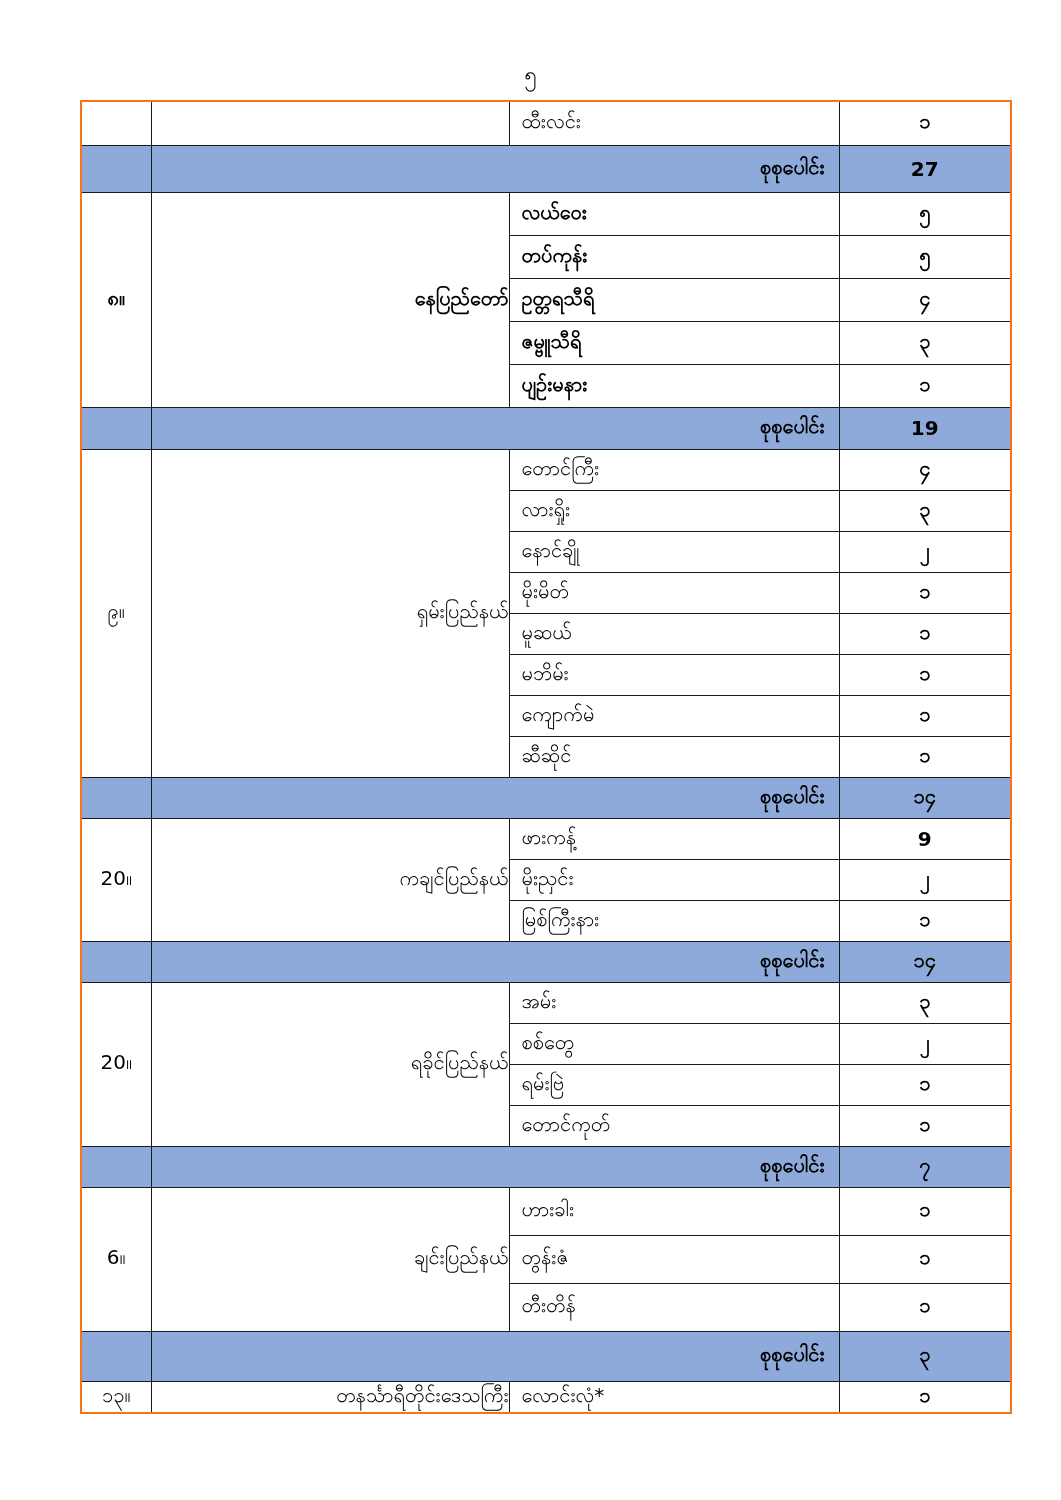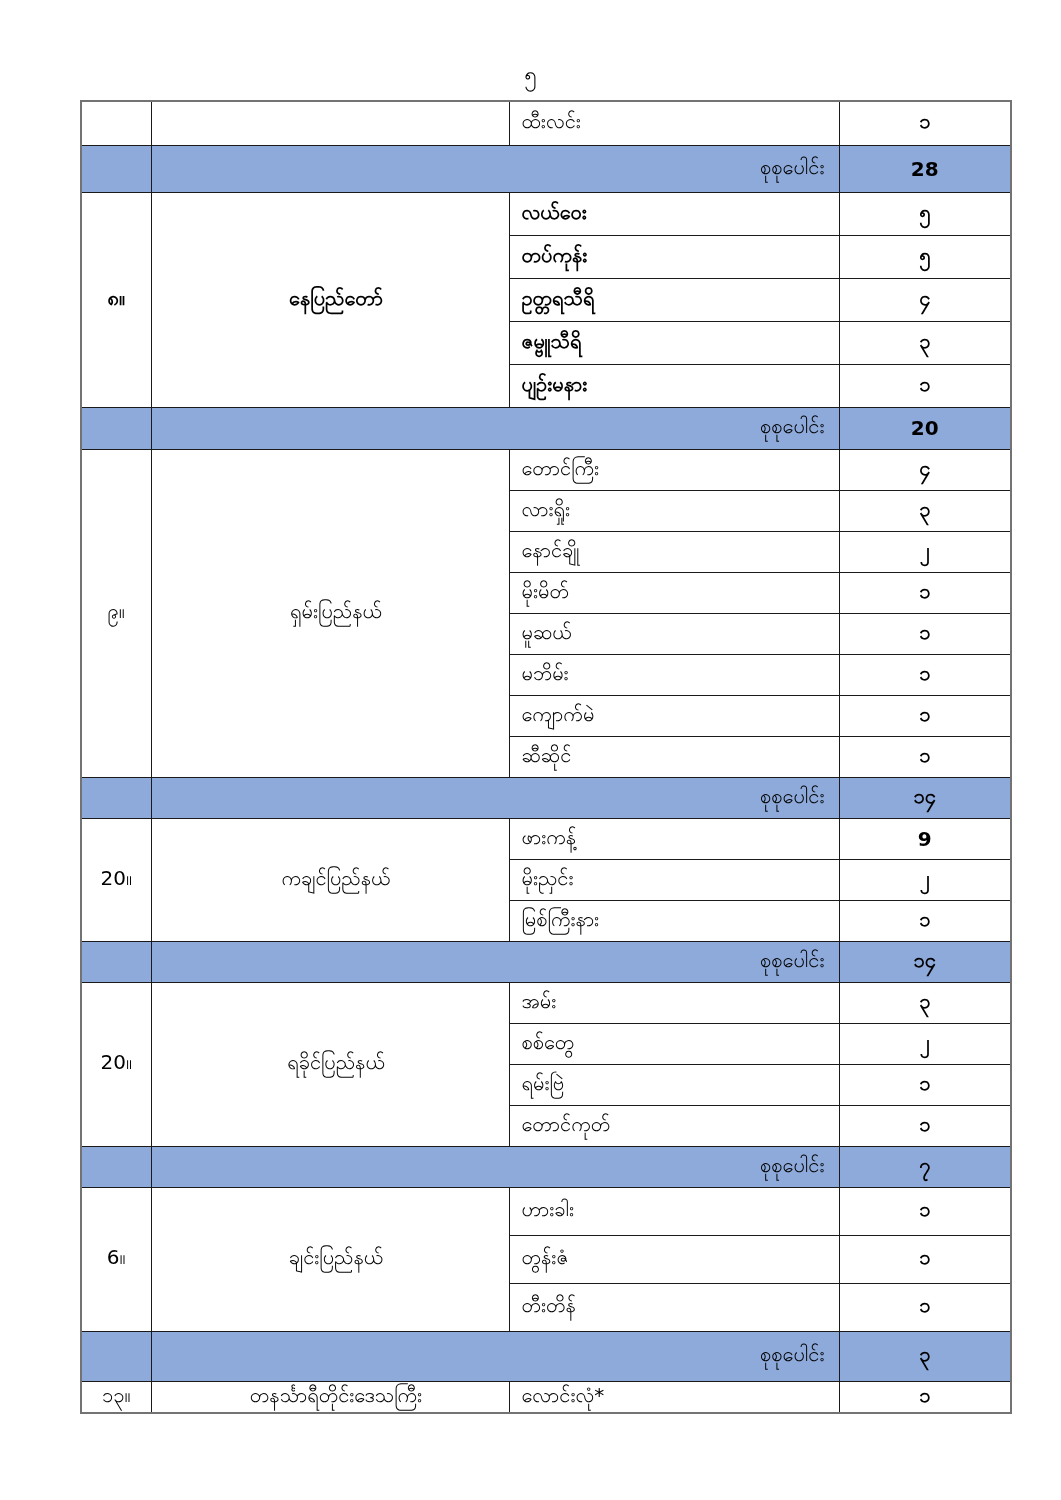--- a/index.html
+++ b/index.html
@@ -24,37 +24,37 @@
     font-size: 22px;
     line-height: 34px;
   }
   table.report {
     position: absolute;
     left: 80px;
     top: 100px;
     width: 930px;
     border-collapse: collapse;
     table-layout: fixed;
-    border: 2px solid #737373;
+    border: 2px solid #f97316;
   }
   table.report td {
     border: 1.5px solid #1a1a1a;
     font-size: 20px;
     vertical-align: middle;
     overflow: hidden;
   }
   td.no-cell      { text-align: center; }
-  td.region-cell  { text-align: center; padding-left: 12px; }
+  td.region-cell  { text-align: right; padding-left: 12px; }
   td.town-cell    { text-align: left; padding-left: 12px; }
   td.count-cell   { text-align: center; font-weight: bold; font-size: 20px; }
   tr.total-row td { background: var(--total-row-bg, #8EAADB); }
   td.total-label-cell {
     text-align: right;
     padding-right: 14px;
-    font-weight: normal;
+    font-weight: bold;
   }
   
   tr.h41 td { height: 41px; }
   tr.h42 td { height: 42px; }
   tr.h43 td { height: 43px; font-weight: bold; }
   tr.h44 td { height: 44px; }
   tr.h46 td { height: 30px; }
   tr.h47 td { height: 47px; }
   tr.h48 td { height: 48px; }
   tr.h50 td { height: 50px; }
@@ -77,21 +77,21 @@
 
       <tr class="h44">
         <td class="no-cell"></td>
         <td class="region-cell"></td>
         <td class="town-cell">ထီးလင်း</td>
         <td class="count-cell">၁</td>
       </tr>
       <tr class="total-row h47">
         <td class="no-cell"></td>
         <td class="total-label-cell" colspan="2">စုစုပေါင်း</td>
-        <td class="count-cell">28</td>
+        <td class="count-cell">27</td>
       </tr>
 
       <tr class="h43">
         <td class="no-cell" rowspan="5">၈။</td>
         <td class="region-cell" rowspan="5">နေပြည်တော်</td>
         <td class="town-cell">လယ်ဝေး</td>
         <td class="count-cell">၅</td>
       </tr>
       <tr class="h43">
         <td class="town-cell">တပ်ကုန်း</td>
@@ -105,21 +105,21 @@
         <td class="town-cell">ဇမ္ဗူသီရိ</td>
         <td class="count-cell">၃</td>
       </tr>
       <tr class="h43">
         <td class="town-cell">ပျဉ်းမနား</td>
         <td class="count-cell">၁</td>
       </tr>
       <tr class="total-row h42">
         <td class="no-cell"></td>
         <td class="total-label-cell" colspan="2">စုစုပေါင်း</td>
-        <td class="count-cell">20</td>
+        <td class="count-cell">19</td>
       </tr>
 
       <tr class="h41">
         <td class="no-cell" rowspan="8">၉။</td>
         <td class="region-cell" rowspan="8">ရှမ်းပြည်နယ်</td>
         <td class="town-cell">တောင်ကြီး</td>
         <td class="count-cell">၄</td>
       </tr>
       <tr class="h41">
         <td class="town-cell">လားရှိုး</td>

